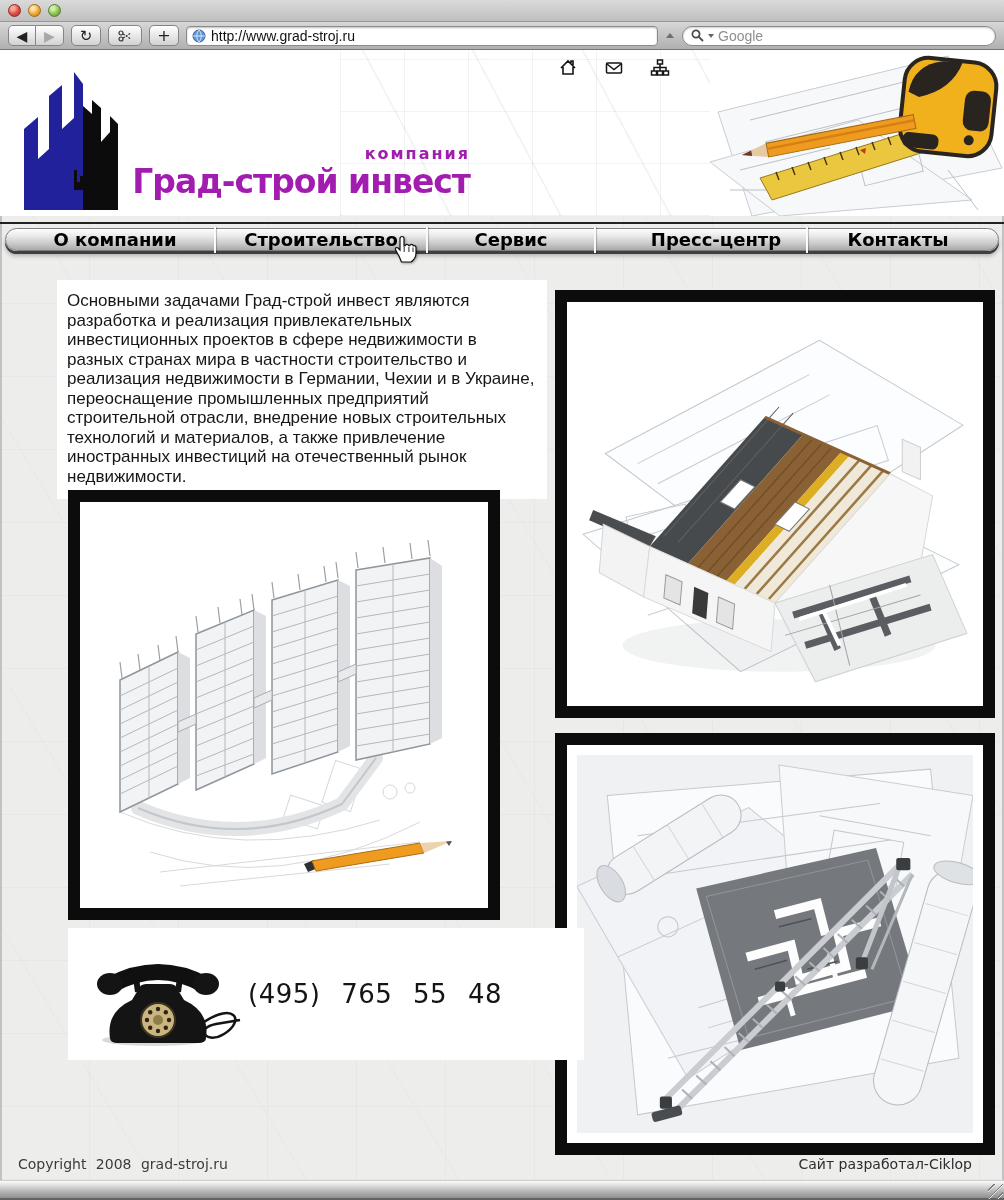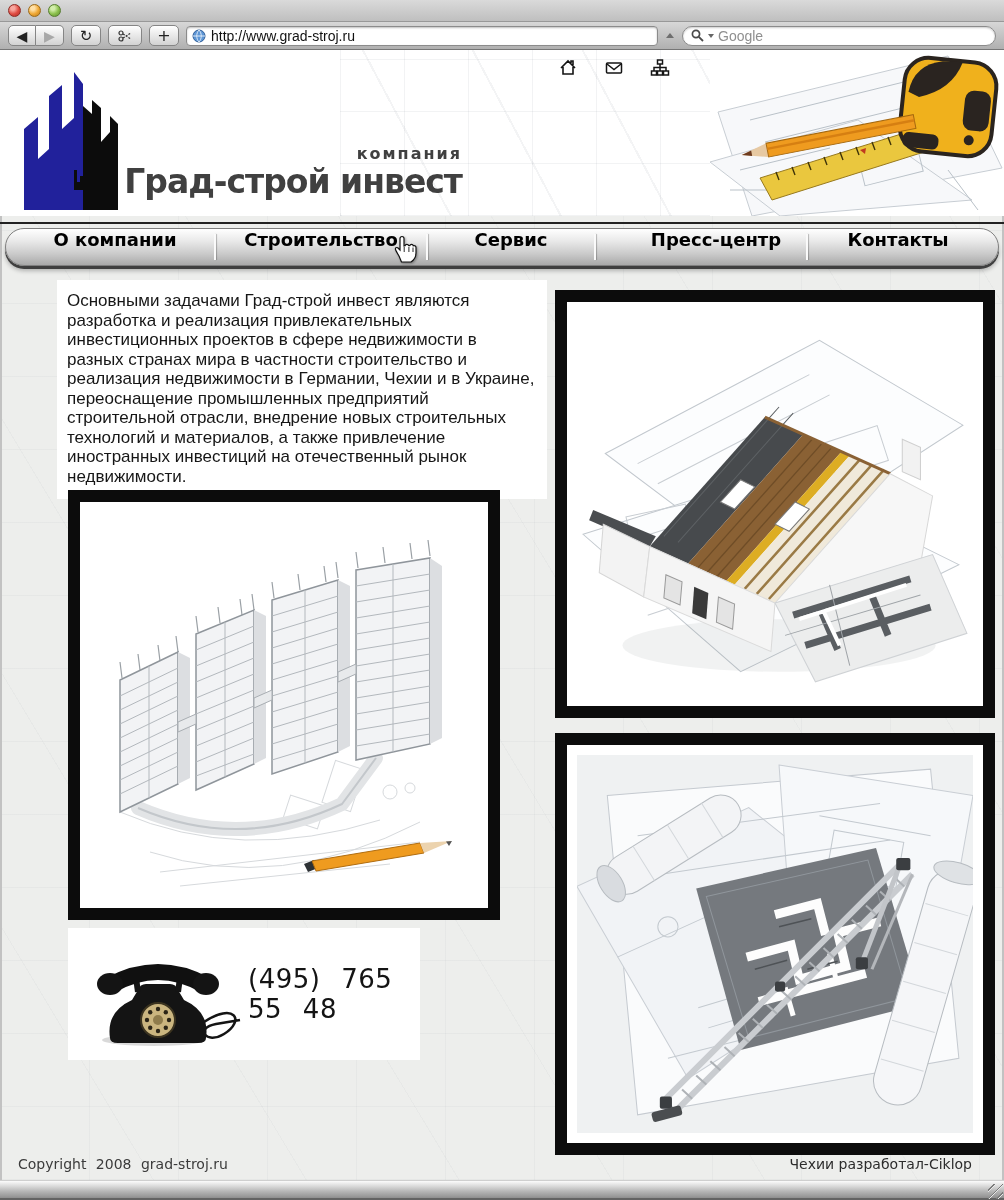--- a/index.html
+++ b/index.html
@@ -45,47 +45,47 @@
       repeating-linear-gradient(0deg,rgba(100,110,125,.05) 0 1px,transparent 1px 73px),
       repeating-linear-gradient(59deg,rgba(100,110,125,.045) 0 1px,transparent 1px 131px);
     box-shadow:inset 2px 0 0 #c2c2c2, inset -2px 0 0 #c2c2c2;}
   .hdr{position:absolute;top:0;left:0;right:0;height:166px;background:#fff;overflow:hidden;}
   .hdr-pattern{position:absolute;top:0;bottom:0;left:340px;right:294px;pointer-events:none;
     background-image:
       repeating-linear-gradient(90deg,rgba(90,100,115,.08) 0 1px,transparent 1px 64px),
       repeating-linear-gradient(0deg,rgba(90,100,115,.08) 0 1px,transparent 1px 52px),
       repeating-linear-gradient(62deg,rgba(90,100,115,.07) 0 2px,transparent 2px 97px);}
   .logo{position:absolute;left:18px;top:20px;}
-  .brand{position:absolute;left:112px;top:94px;width:350px;text-align:right;color:#404040;}
+  .brand{position:absolute;left:120px;top:94px;width:350px;text-align:right;color:#a21caf;}
   .brand .kompaniya{font:bold 16px "DejaVu Sans",sans-serif;letter-spacing:2px;}
   .brand h1{margin:2px 0 0;font:bold 33px/1.05 "DejaVu Sans",sans-serif;letter-spacing:-1px;white-space:nowrap;text-align:right;}
   .hdr-icons{position:absolute;left:558px;top:8px;display:flex;gap:26px;}
   .hdr-icons span{display:inline-block;width:20px;height:20px;cursor:pointer;}
   .hdr-photo{position:absolute;right:0;top:0;width:294px;height:166px;overflow:hidden;}
   .hdr-line{position:absolute;top:172px;left:0;right:0;height:2px;background:#222;}
   
-  .navbar{position:absolute;top:178px;left:5px;right:5px;height:38px;border:1px solid #7f7f7f;border-radius:19px;
+  .navbar{position:absolute;top:178px;left:5px;right:5px;height:23px;border:1px solid #7f7f7f;border-radius:19px;
     background:linear-gradient(180deg,#ffffff 0%,#e8e8e8 35%,#c9c9c9 70%,#a9a9a9 100%);
     box-shadow:0 3px 0 #3f3f3f,0 5px 4px rgba(0,0,0,.25);
     display:flex;align-items:flex-start;padding:0 10px;}
   .navbar a{display:block;text-align:center;line-height:36px;text-decoration:none;color:#000;
     font:bold 18px "DejaVu Sans",sans-serif;cursor:pointer;}
   .nav-w1{flex:0 0 198px;} .nav-w2{flex:0 0 210px;} .nav-w3{flex:0 0 166px;}
   .nav-w4{flex:0 0 210px;padding-left:30px;} .nav-w5{flex:0 0 180px;}
   .sep{width:2px;height:26px;background:#fafafa;align-self:center;box-shadow:1px 0 1px rgba(0,0,0,.25);}
   .cursor{position:absolute;top:184px;left:393px;z-index:30;filter:drop-shadow(1px 1px 1px rgba(0,0,0,.35));}
   
   .intro{position:absolute;left:57px;top:230px;width:490px;padding:11px 10px 13px;background:#fff;
     font:17px/19.5px "Liberation Sans",sans-serif;color:#161616;}
   .frame{position:absolute;margin:0;border:12px solid #0c0c0c;background:#fff;padding:10px;}
   .frame svg{display:block;width:100%;height:100%;}
   .img-left{left:68px;top:440px;width:432px;height:430px;}
   .img-house{left:555px;top:240px;width:440px;height:428px;}
   .img-crane{left:555px;top:683px;width:440px;height:422px;}
-  .contact{position:absolute;left:68px;top:878px;width:352px;height:132px;background:#fff;
+  .contact{position:absolute;left:68px;top:878px;width:516px;height:132px;background:#fff;
     display:flex;align-items:center;gap:4px;padding:0 4px 0 8px;}
   .contact svg{flex:0 0 auto;}
   .contact-text{color:#141414;font-family:"DejaVu Sans",sans-serif;}
   .contact-text .phone{font-size:26px;word-spacing:12px;letter-spacing:.5px;}
   .contact-text .email{font-size:26px;letter-spacing:-.3px;}
   .copyright{position:absolute;left:18px;top:1106px;font:14px "DejaVu Sans",sans-serif;color:#3b3b3b;word-spacing:5px;}
   .credit{position:absolute;right:32px;top:1106px;font:14px "DejaVu Sans",sans-serif;color:#2c2c2c;}
   
   .statusbar{position:absolute;left:0;right:0;bottom:0;height:20px;border-top:1px solid #cfcfcf;
     background:linear-gradient(#fbfbfb 0%,#d6d6d6 30%,#b5b5b5 55%,#9a9a9a 80%,#7f7f7f 100%);
@@ -396,20 +396,20 @@
             <circle cx="89.8" cy="72.2" r="2.2"></circle>
         </g>
         <path d="M128 82 C158 62 170 80 148 94 C130 105 118 88 140 84 L164 80" stroke="#141414" stroke-width="2.5" fill="none"></path>
       </svg>
       <div class="contact-text">
         <div class="phone">(495) 765 55 48</div>
       </div>
     </div>
 
     <div class="copyright">Copyright 2008 grad-stroj.ru</div>
-    <div class="credit">Чехии разработал-Ciklop</div>
+    <div class="credit">Сайт разработал-Ciklop</div>
   </div>
 
   <div class="statusbar">
     <span class="grip"></span>
   </div>
 
 </div>
 
 </body></html>

